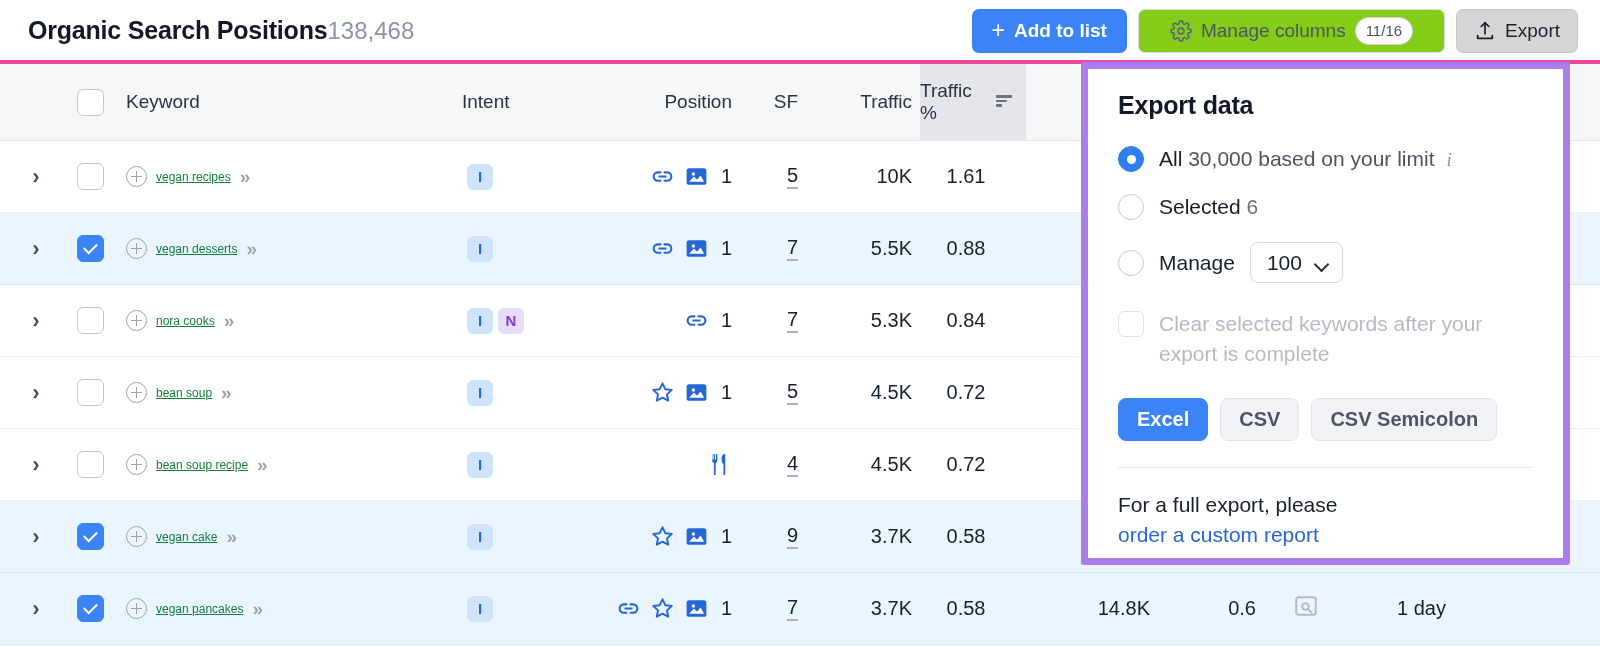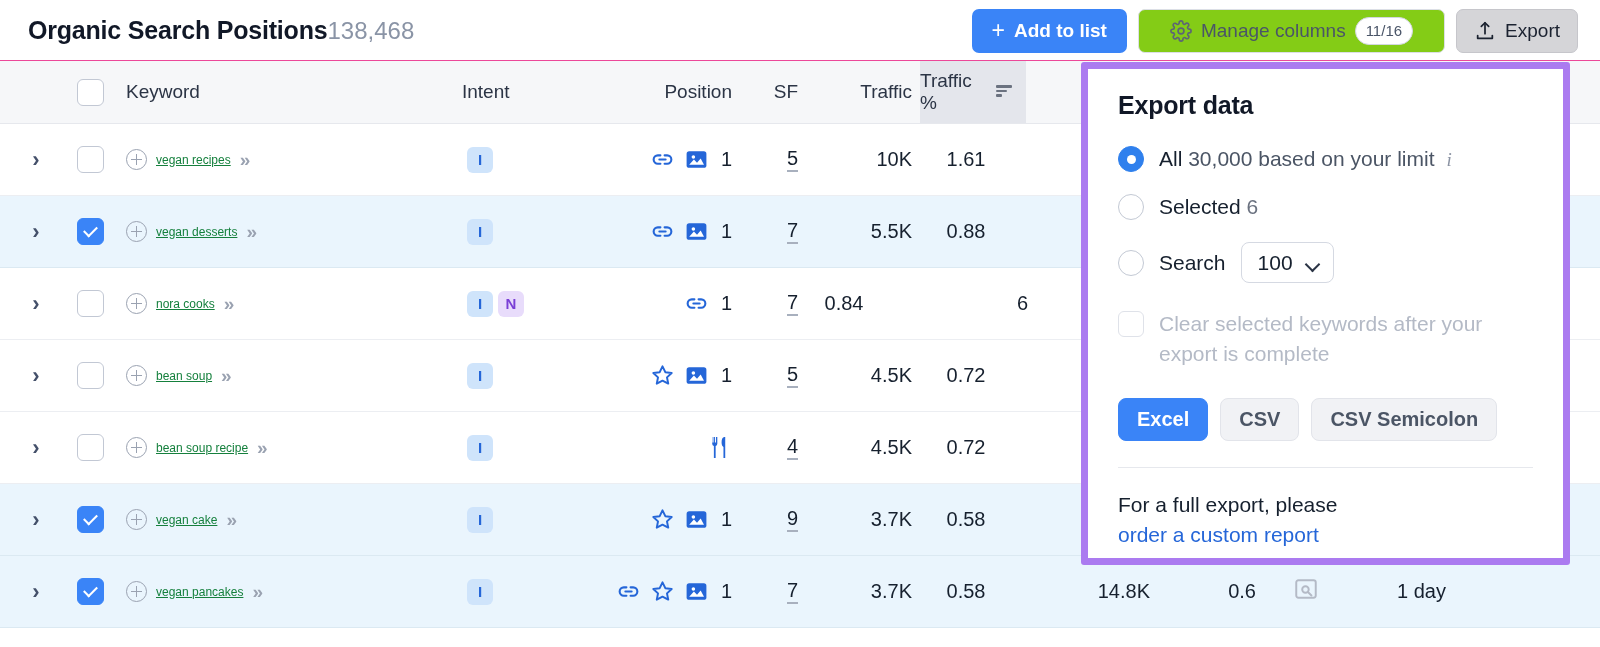--- a/index.html
+++ b/index.html
@@ -42,22 +42,22 @@
     font-size:15px;color:#4a5568;line-height:1.5;background:#fff;
   }
   .btn-pressed{
     background:#d5d5d8;color:#1b2230;border:1px solid #c6c6cb;padding:0 17px;font-weight:400;
   }
   .btn-pressed .upico{display:flex;align-items:center;}
 
   
   .table{position:absolute;left:0;top:60px;width:1600px;}
   .thead{
-    display:flex;align-items:center;height:64px;box-sizing:border-box;
-    background:#f6f7f9;border-top:1px solid #ec4899;border-bottom:1px solid #e6e8ed;
+    display:flex;align-items:center;height:81px;box-sizing:border-box;
+    background:#f6f7f9;border-top:4px solid #ec4899;border-bottom:1px solid #e6e8ed;
     font-size:19px;color:#2b3445;
   }
   .thead .hcell{display:flex;align-items:center;height:100%;box-sizing:border-box;}
   .hcell.sorted{background:#e4e6ec;}
   .sort-ico{display:inline-flex;flex-direction:column;gap:2px;margin-left:5px;margin-bottom:2px;}
   .sort-ico i{display:block;background:#6b7280;height:2.5px;border-radius:1px;}
   .sort-ico i:nth-child(1){width:16px;}
   .sort-ico i:nth-child(2){width:11px;}
   .sort-ico i:nth-child(3){width:6px;}
 
@@ -382,20 +382,23 @@
                   <path d="M14 8h2.5a4 4 0 0 1 0 8H14"></path>
                   <path d="M9 12h6"></path>
                 </svg>
               </span>
             </span>
             <span class="posnum">1</span>
           </div>
           <div class="cell c-sf">
             <span class="sfnum">7</span>
           </div>
+          <div class="cell c-traffic">
+            <span>5.3K</span>
+          </div>
           <div class="cell c-trafficpct">
             <span>0.84</span>
           </div>
           <div class="cell c-vol">
             <span>6</span>
           </div>
           <div class="cell c-kd"></div>
           <div class="cell c-cpc"></div>
           <div class="cell c-res"></div>
           <div class="cell c-updated"></div>
@@ -633,21 +636,21 @@
       <div class="opt">
         <span class="radio"></span>
         <span class="opt-label">
           <span>Selected</span>
           <span class="sub">6</span>
         </span>
       </div>
 
       <div class="opt">
         <span class="radio"></span>
-        <span class="opt-label">Search</span>
+        <span class="opt-label">Manage</span>
         <span class="select">
           <span>100</span>
           <span class="chevd"></span>
         </span>
       </div>
 
       <div class="chk-opt">
         <span class="chk"></span>
         <span class="chk-text">Clear selected keywords after your export is complete</span>
       </div>

